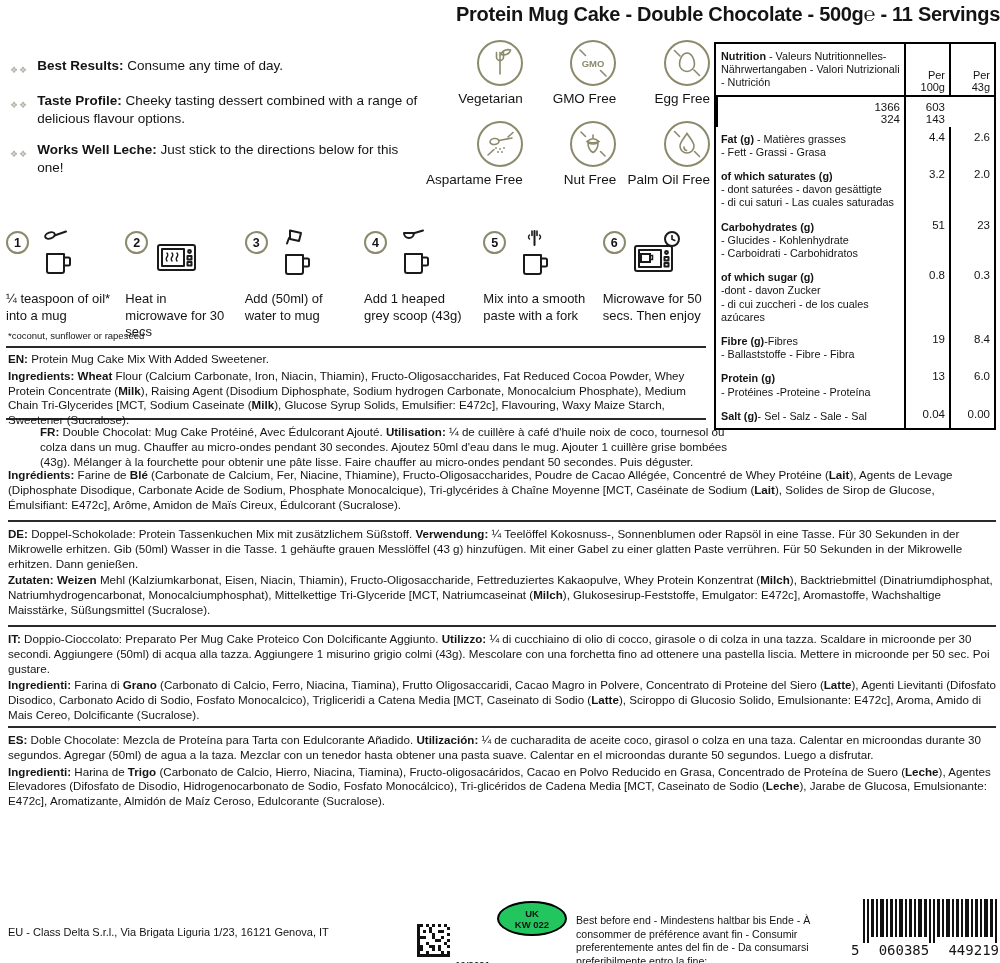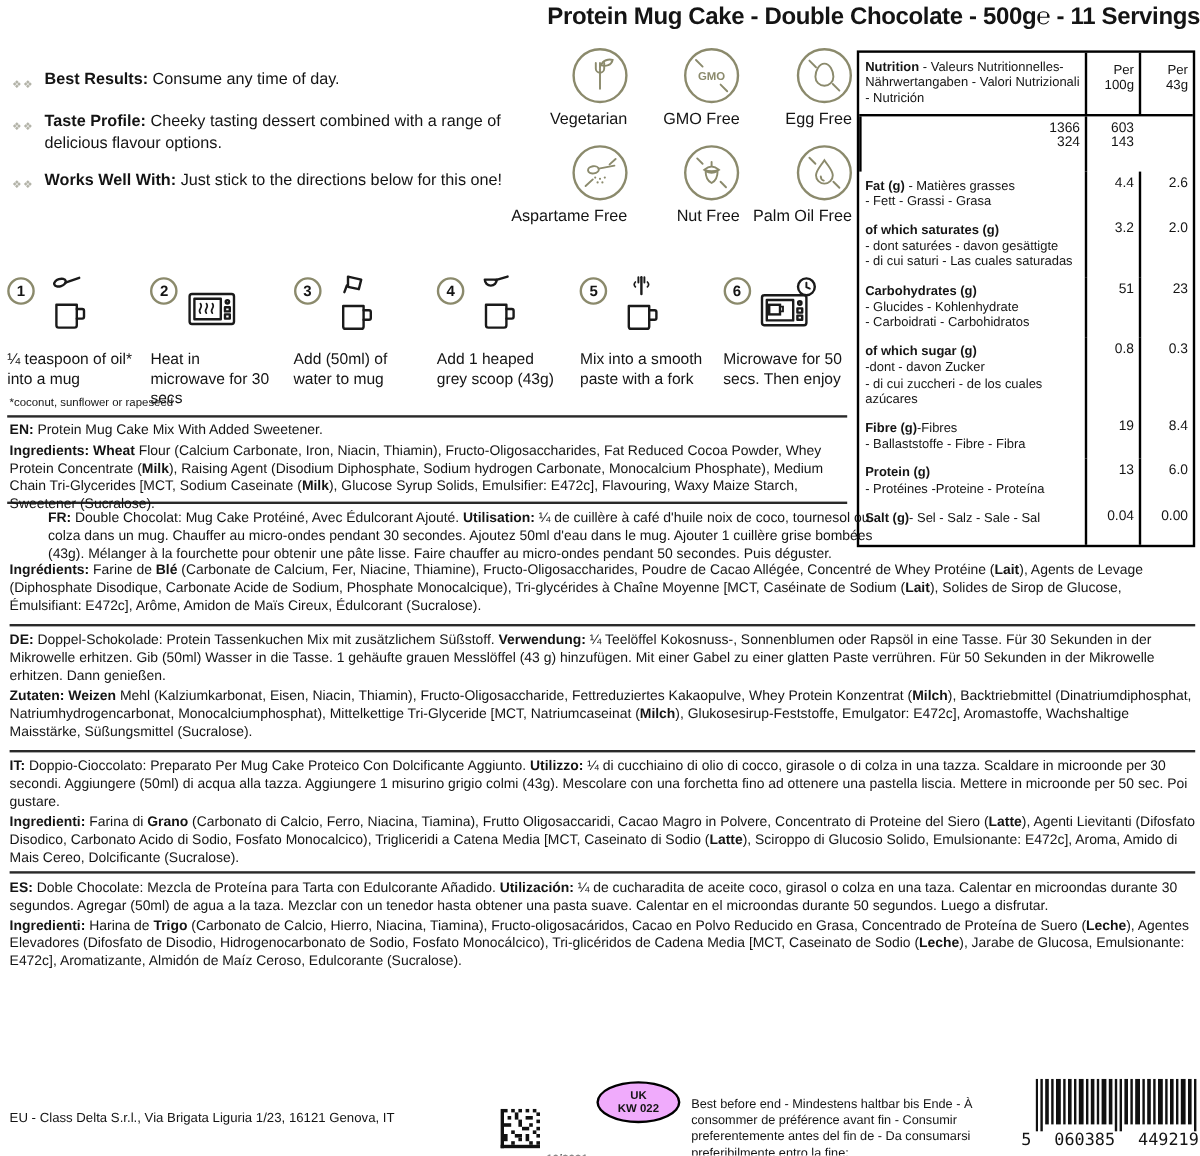--- a/index.html
+++ b/index.html
@@ -23,21 +23,21 @@
   
   .badges{top:40px; left:426px; width:284px; display:grid; grid-template-columns:repeat(3,1fr); row-gap:15px; column-gap:4px;}
   .badge{display:flex; flex-direction:column; align-items:flex-end;}
   .badge-circle{width:46px; height:46px; border:2px solid var(--accent); border-radius:50%; display:flex; align-items:center; justify-content:center; color:var(--accent);}
   .badge-label{margin-top:5px; font-size:13.5px; white-space:nowrap;}
 
   
   .nutrition{top:42px; left:714px; width:282px; border:2px solid #000; background:#fff;}
   .nrow{display:grid; grid-template-columns:1fr 45px 45px;}
   .ncell{padding:4px 4px 5px 5px; font-size:10.8px; line-height:13.2px; white-space:pre-line;}
-  .nval{border-left:2px solid #000; text-align:right; font-size:11.5px; padding:4px 4px 18px 2px; white-space:pre-line;}
+  .nval{border-left:2px solid #000; text-align:right; font-size:11.5px; padding:4px 4px 2px 2px; white-space:pre-line;}
   .nhead{border-bottom:2px solid #000;}
   .nhead .nval{display:flex; align-items:flex-end; justify-content:flex-end; font-size:11px;}
   .nrow .ncell{padding-top:6px;}
 
   
   .steps{top:229px; left:6px; width:702px; display:grid; grid-template-columns:repeat(6,1fr); column-gap:14px;}
   .step-head{display:flex; align-items:flex-start; gap:5px; height:60px;}
   .step-num{flex:0 0 auto; width:23px; height:23px; border:2px solid var(--accent); border-radius:50%; display:flex; align-items:center; justify-content:center; font-size:12.5px; font-weight:bold; margin-top:2px;}
   .step-icon{color:#1a1a1a;}
   .step-text{font-size:13px; line-height:16.5px; margin-top:2px;}
@@ -47,21 +47,21 @@
   .rule{background:#2a2a2a; height:2px;}
 
   
   .sec{font-size:11.6px; line-height:14.8px;}
   .sec p{margin-bottom:2px;}
 
   
   .address{top:924px; left:8px; font-size:11px; line-height:17.5px;}
   .datamatrix{top:924px; left:417px;}
   .batch{top:959px; left:455px; font-size:10px; font-weight:bold; line-height:15.5px; letter-spacing:-0.2px;}
-  .oval{top:901px; left:497px; width:70px; height:35px; border:2px solid #000; border-radius:50%; background:#f0abfc;
+  .oval{top:901px; left:497px; width:70px; height:35px; border:2px solid #000; border-radius:50%; background:#22c55e;
         display:flex; flex-direction:column; align-items:center; justify-content:center; font-size:9.5px; font-weight:bold; line-height:11px;}
   .bestbefore{top:914px; left:576px; width:264px; font-size:10.6px; line-height:13.5px;}
   .barcode{top:899px; left:851px; width:148px;}
   .barcode-digits{display:flex; justify-content:space-between; font-size:14px; margin-top:-1px; font-family:"DejaVu Sans Mono","Liberation Mono",monospace;}
 </style>
 </head>
 <body>
 
 <svg width="0" height="0" style="position:absolute" aria-hidden="true">
   <defs>
@@ -85,21 +85,21 @@
   <div class="hl">
     <span class="bullet">❖❖</span>
     <span><b>Best Results:</b><span> Consume any time of day.</span></span>
   </div>
   <div class="hl">
     <span class="bullet">❖❖</span>
     <span><b>Taste Profile:</b><span> Cheeky tasting dessert combined with a range of delicious flavour options.</span></span>
   </div>
   <div class="hl">
     <span class="bullet">❖❖</span>
-    <span><b>Works Well With:</b><span> Just stick to the directions below for this one!</span></span>
+    <span><b>Works Well Leche:</b><span> Just stick to the directions below for this one!</span></span>
   </div>
 </div>
 
 <div class="abs badges">
   <div class="badge">
     <span class="badge-circle">
       <svg width="32" height="32" viewBox="0 0 32 32" fill="none" stroke="currentColor" stroke-width="1.6" stroke-linecap="round">
         <line x1="16" y1="27" x2="16" y2="11"></line>
           <path d="M12.5 5.5 v4.5 a3.5 3.5 0 0 0 7 0 V5.5"></path>
           <line x1="16" y1="5.5" x2="16" y2="10"></line>

